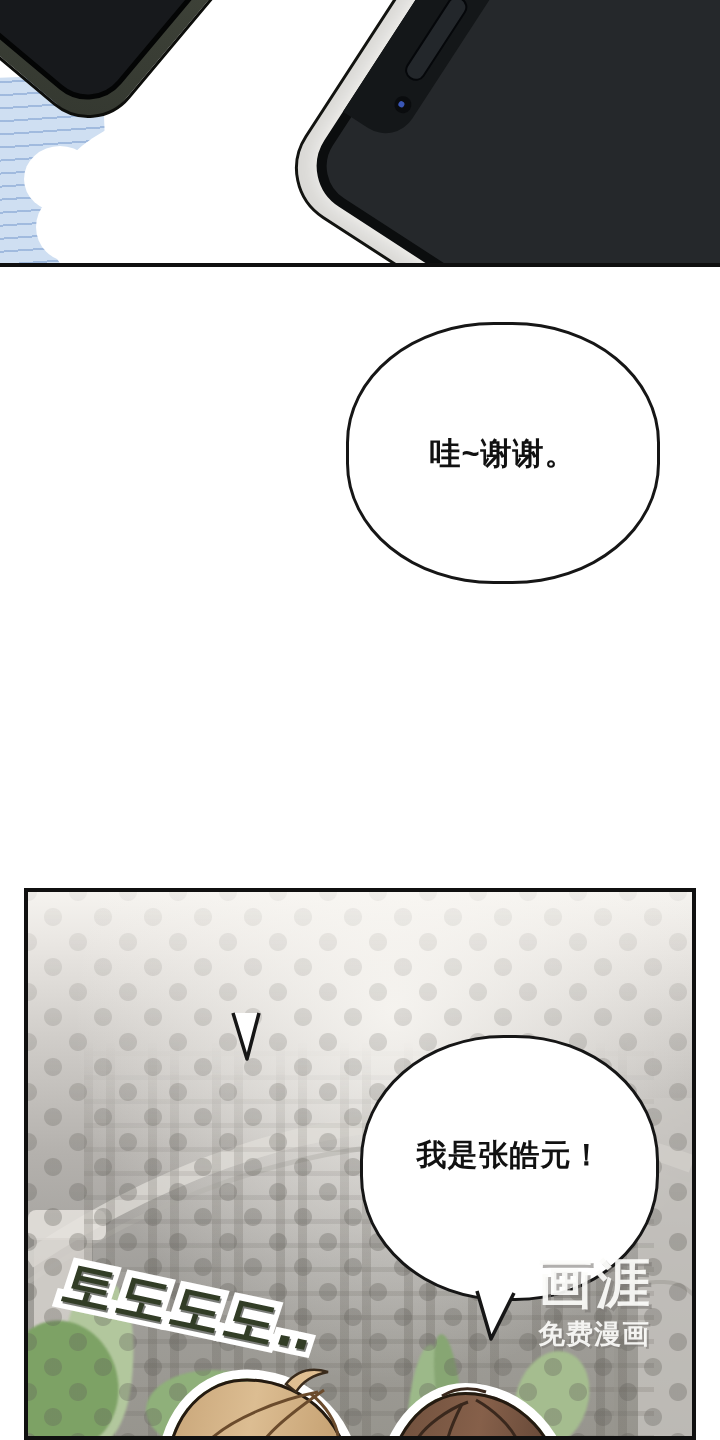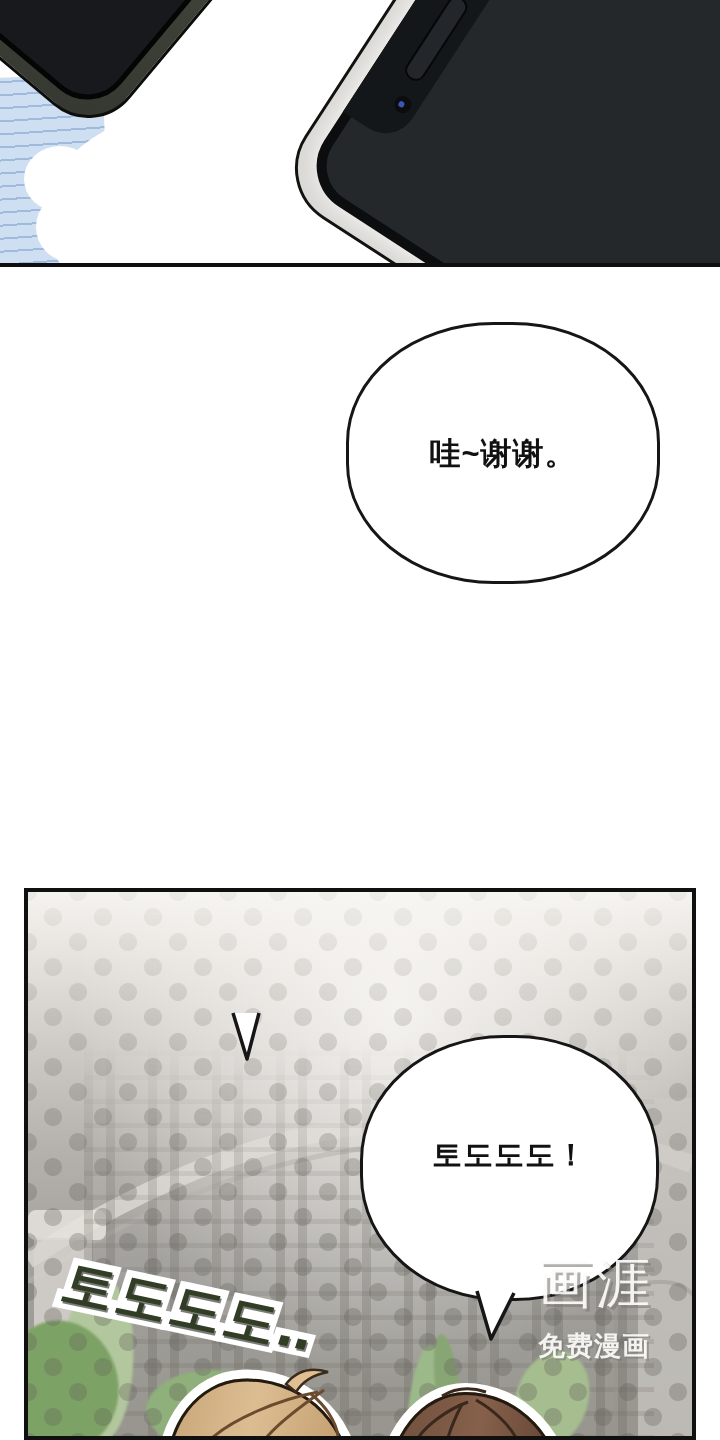--- a/index.html
+++ b/index.html
@@ -130,23 +130,23 @@
   
   .sfx{
     position:absolute;left:75px;top:1248px;z-index:40;
     transform:rotate(12deg) skewX(-6deg);transform-origin:0 0;
     font-weight:700;font-size:52px;letter-spacing:3px;white-space:nowrap;
   }
   .sfx .stroke{position:absolute;left:0;top:0;color:#ffffff;-webkit-text-stroke:14px #ffffff;}
   .sfx .fill{position:relative;color:#323d26;text-shadow:2px 2px 0 rgba(12,16,9,.55);}
   
   .watermark{position:absolute;left:538px;top:1254px;z-index:50;color:rgba(252,252,250,.92);}
-  .wm-logo{font-size:54px;font-weight:400;letter-spacing:4px;line-height:58px;
+  .wm-logo{font-size:54px;font-weight:700;letter-spacing:4px;line-height:58px;
     text-shadow:3px 3px 0 rgba(125,122,118,.6);}
-  .wm-sub{font-size:27px;font-weight:700;letter-spacing:1px;margin-top:16px;
+  .wm-sub{font-size:27px;font-weight:700;letter-spacing:1px;margin-top:4px;
     text-shadow:2px 2px 0 rgba(125,122,118,.6);}
 </style>
 </head>
 <body>
 
 <div class="page">
 
   <section class="panel-top">
     <div class="table-texture"></div>
     <div class="cloud"></div>
@@ -195,21 +195,21 @@
       <path d="M434,512 C428,524 422,538 420,546" fill="none" stroke="#3a281d" stroke-width="3"></path>
       <path d="M414,504 q20,-12 44,-4" fill="none" stroke="#3a281d" stroke-width="3"></path>
     </svg>
   </section>
 
   <div class="bubble bubble-1">
     <div class="lines">哇~谢谢。</div>
   </div>
   <div class="bubble bubble-3">
     <div class="lines">
-      <div>토도도도！</div>
+      <div>我是张皓元！</div>
     </div>
   </div>
   <svg class="tails" viewBox="0 0 720 1440">
     <path d="M233,1013 L247,1059 L259,1013" fill="#ffffff" stroke="#161616" stroke-width="3.5" stroke-linejoin="round"></path>
     <path d="M477,1291 L491,1339 L514,1293" fill="#ffffff" stroke="#161616" stroke-width="3.5" stroke-linejoin="round"></path>
   </svg>
 
   <div class="sfx">
     <span class="stroke">토도도도‥</span>
     <span class="fill">토도도도‥</span>

